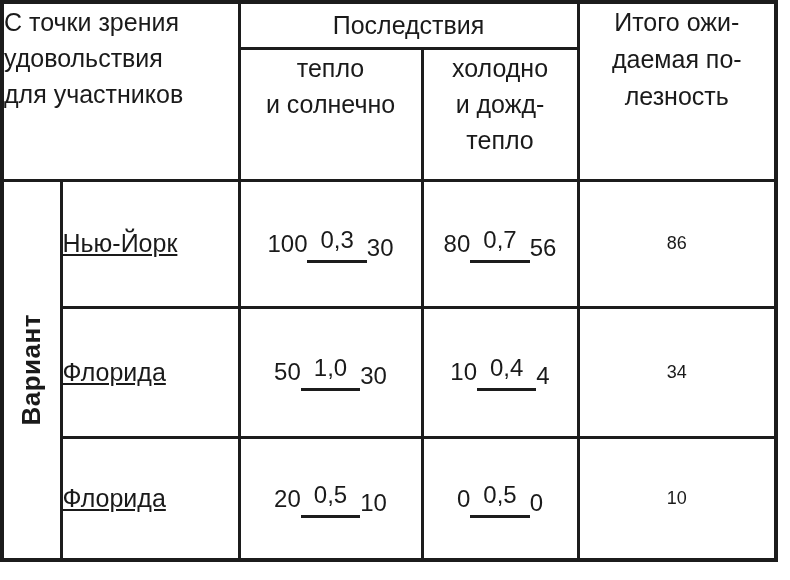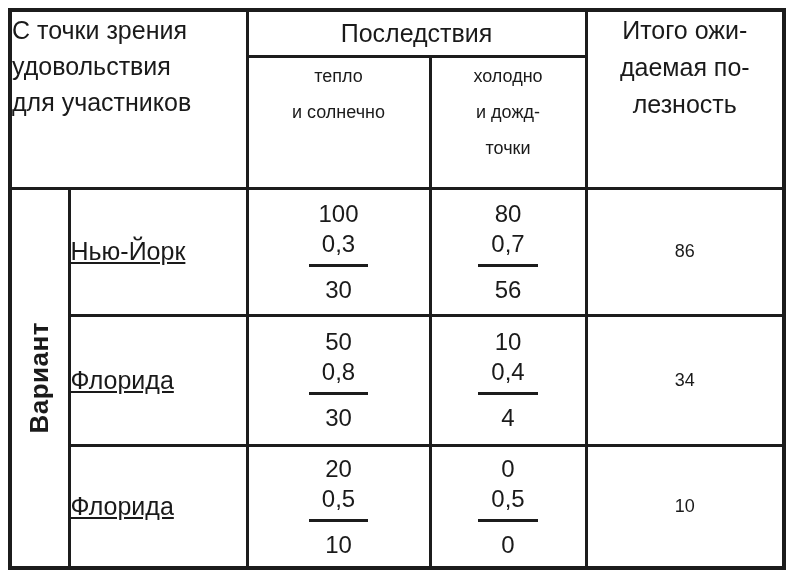--- a/index.html
+++ b/index.html
@@ -8,21 +8,21 @@
     background: #ffffff;
     width: 790px;
     height: 580px;
     font-family: "Liberation Sans", "DejaVu Sans", sans-serif;
     color: #1a1a1a;
   }
   .page {
     width: 790px;
     height: 496px;
     box-sizing: border-box;
-    padding: 8px;
+    padding: 0;
   }
   table.eu-table {
     border-collapse: collapse;
     width: 774px;
     height: 562px;
     table-layout: fixed;
     background: #ffffff;
   }
   table.eu-table th,
   table.eu-table td {
@@ -62,21 +62,21 @@
     font-size: 25px;
     line-height: 37px;
     white-space: pre-line;
     margin-left: 36px;
   }
   th.sub {
     text-align: center;
     vertical-align: top;
     padding-top: 17px;
     font-weight: bold;
-    font-size: 18px;
+    font-size: 25px;
     line-height: 36px;
     white-space: pre-line;
   }
   th.variant-group {
     vertical-align: middle;
     text-align: center;
   }
   .vert-label {
     writing-mode: vertical-rl;
     transform: rotate(180deg);
@@ -88,21 +88,20 @@
   td.name-cell {
     text-align: left;
     vertical-align: middle;
     padding-left: 18px;
     font-size: 25px;
     text-decoration: underline;
   }
   td.calc-cell { vertical-align: middle; }
   .stack {
     display: flex;
-    flex-direction: column;
     align-items: center;
     justify-content: center;
     font-size: 24px;
   }
   .stack .val  { line-height: 30px; }
   .stack .prob {
     line-height: 30px;
     border-bottom: 3px solid #1c1c1c;
     padding: 0 13px 5px 13px;
   }
@@ -133,21 +132,21 @@
       <th class="consequences" colspan="2">Последствия</th>
       <th class="total-head" rowspan="2">Итого ожи-
 даемая по-
 лезность</th>
     </tr>
     <tr class="r-head2">
       <th class="sub">тепло
 и солнечно</th>
       <th class="sub">холодно
 и дожд-
-точки</th>
+тепло</th>
     </tr>
 
     <tr class="r-body1">
       <th class="variant-group" rowspan="3">
         <div class="vert-label">Вариант</div>
       </th>
       <td class="name-cell">Нью-Йорк</td>
       <td class="calc-cell">
         <div class="stack">
           <span class="val">100</span>
@@ -163,21 +162,21 @@
         </div>
       </td>
       <td class="total-cell">86</td>
     </tr>
 
     <tr class="r-body2">
       <td class="name-cell">Флорида</td>
       <td class="calc-cell">
         <div class="stack">
           <span class="val">50</span>
-          <span class="prob">0,8</span>
+          <span class="prob">1,0</span>
           <span class="prod">30</span>
         </div>
       </td>
       <td class="calc-cell">
         <div class="stack">
           <span class="val">10</span>
           <span class="prob">0,4</span>
           <span class="prod">4</span>
         </div>
       </td>

